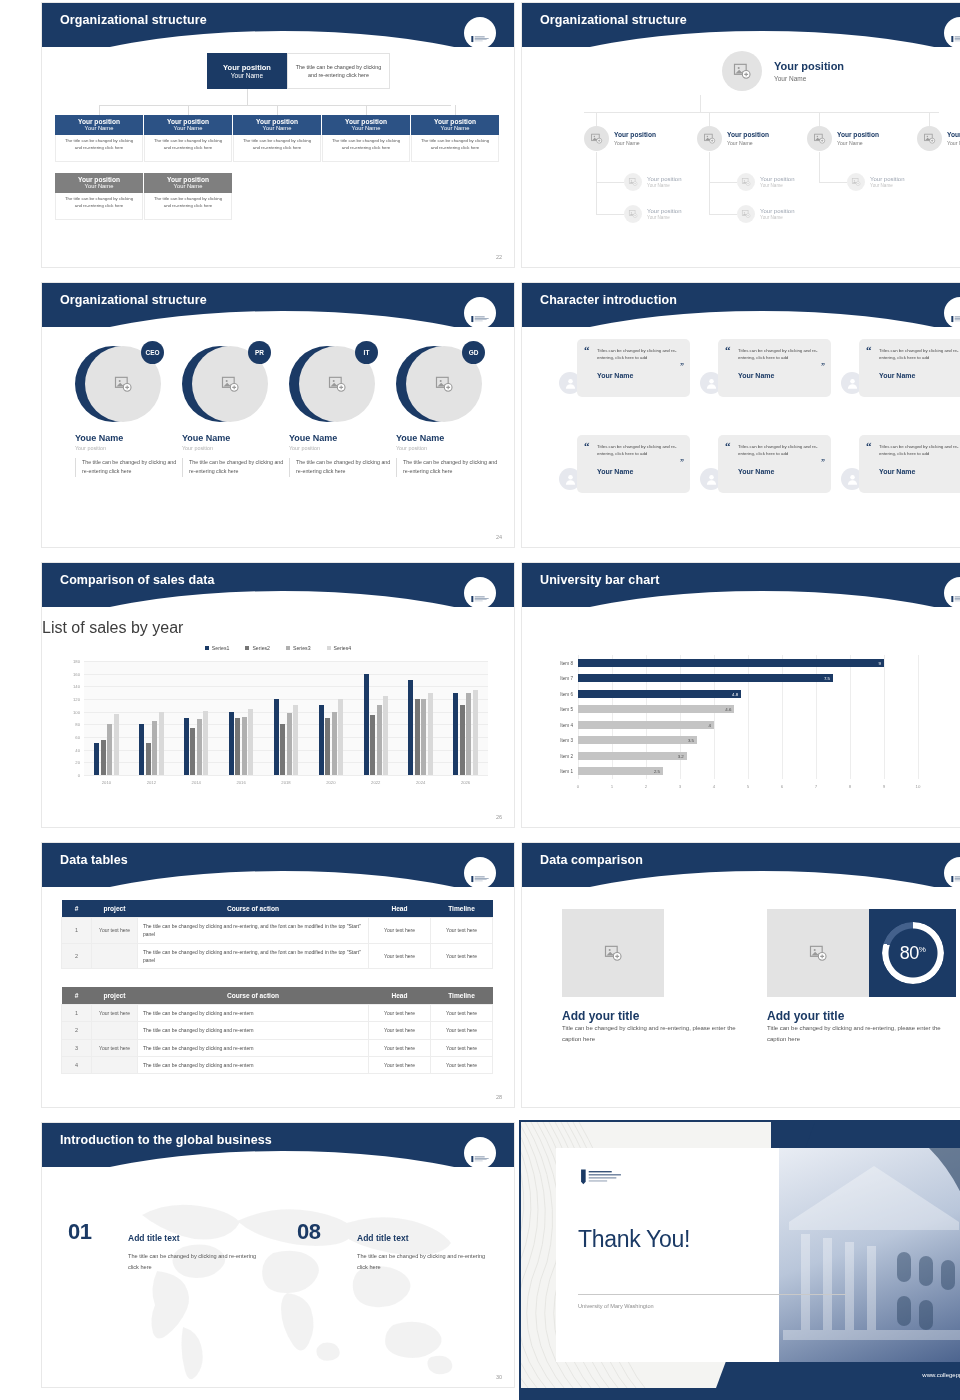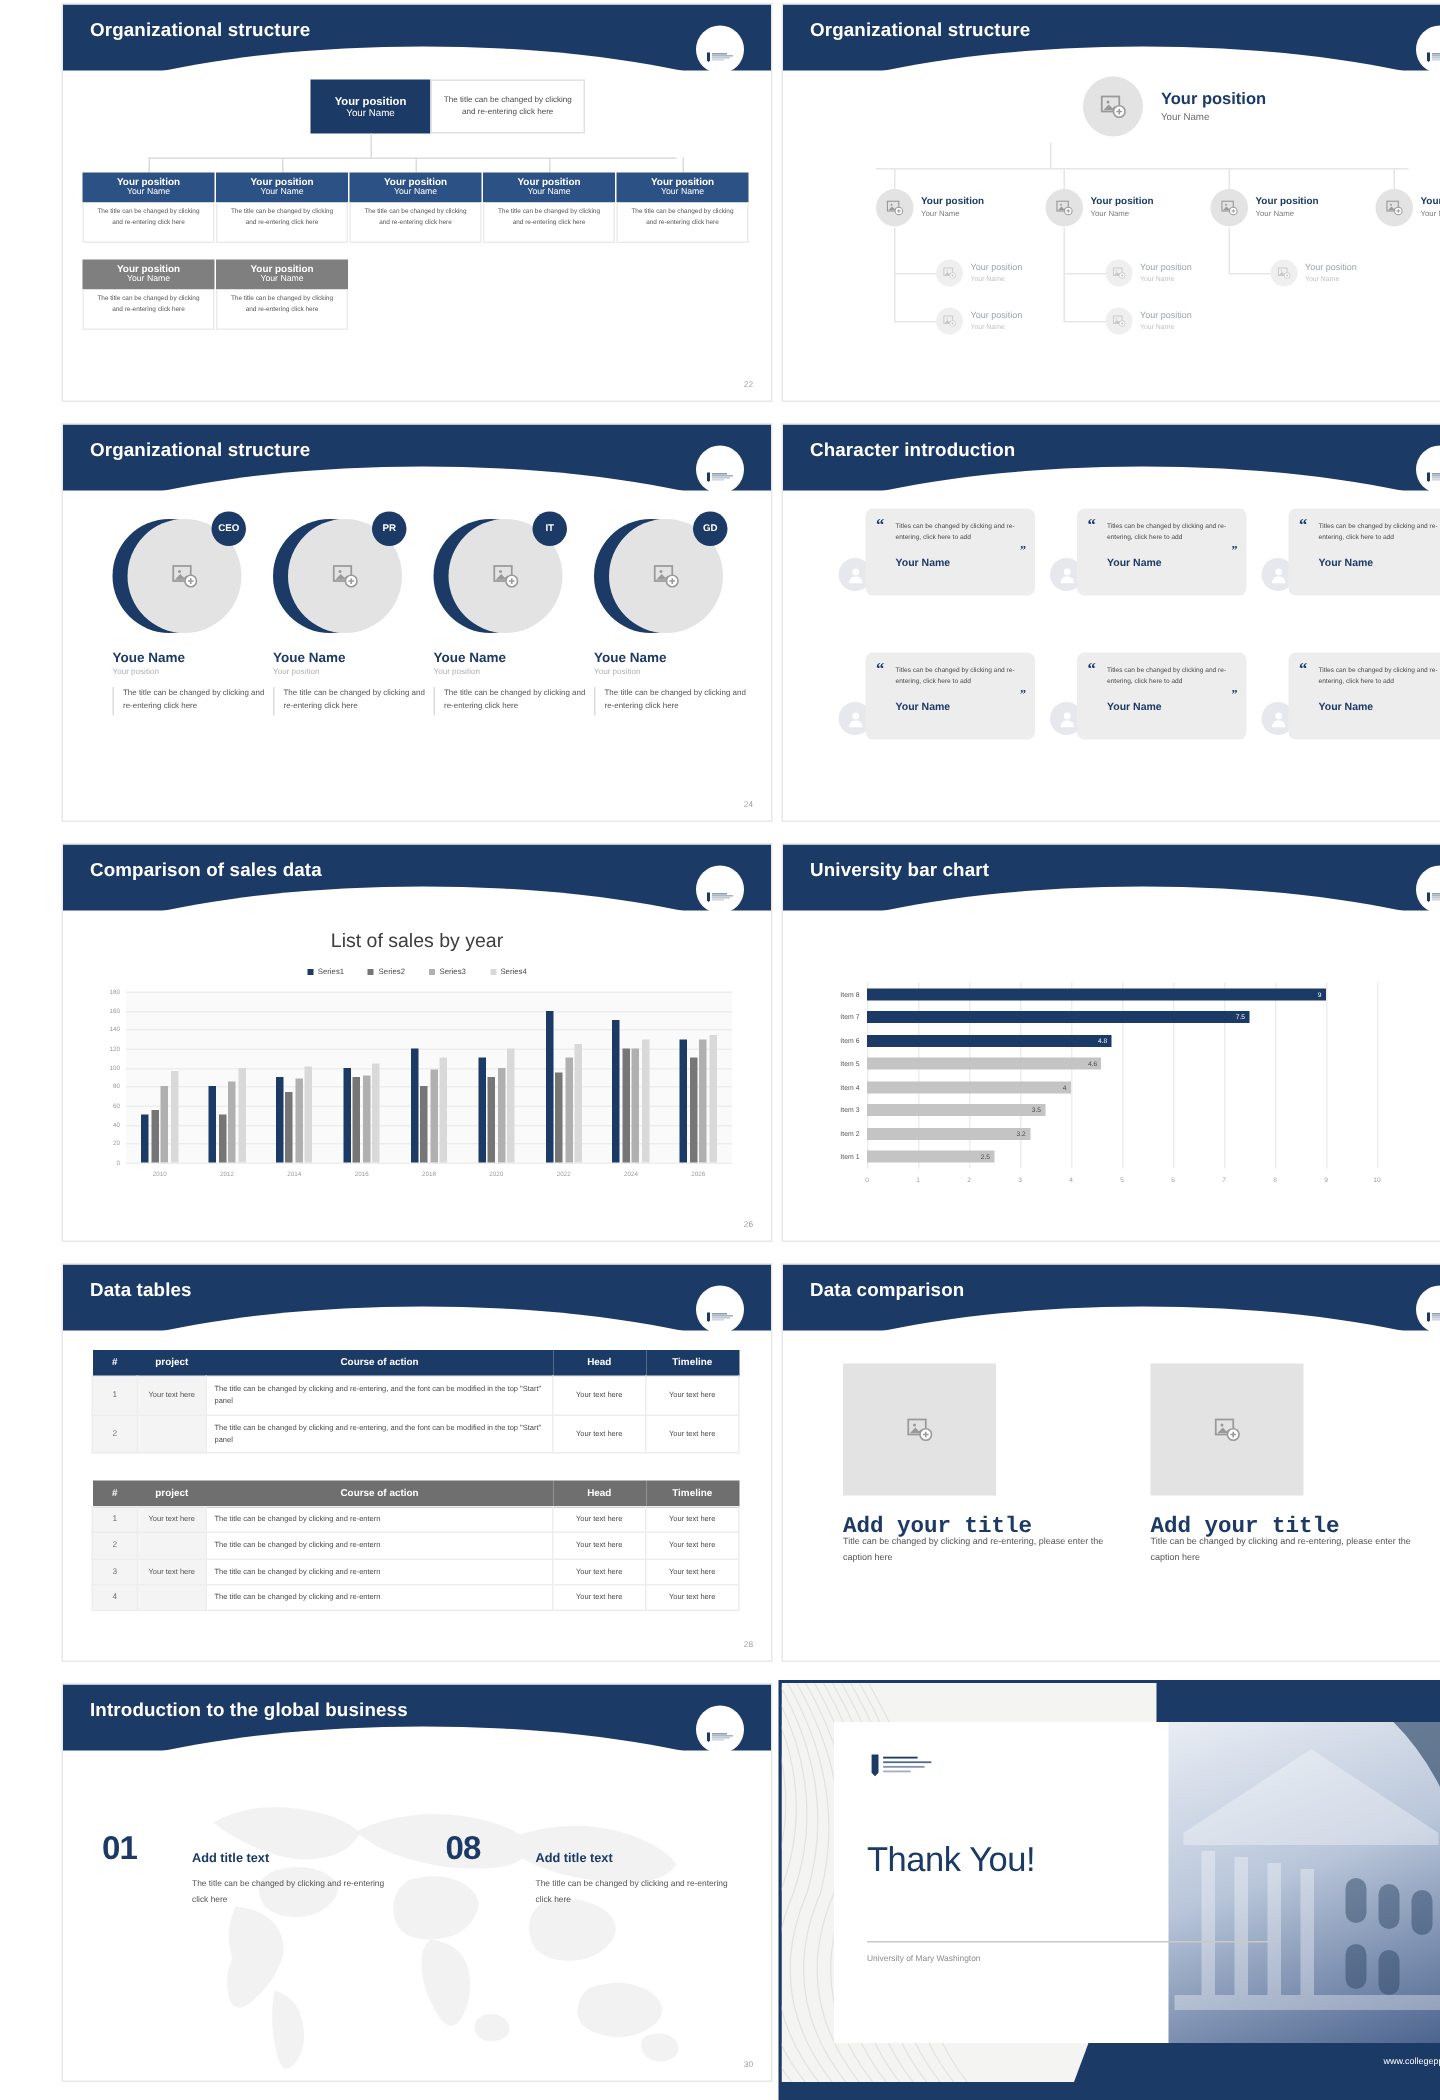--- a/index.html
+++ b/index.html
@@ -68,21 +68,21 @@
 
   
   .s25 .qcard { position:absolute; width:113px; height:58px; background:#ededed; border-radius:5px; padding:8px 9px 6px 20px; }
   .s25 .qtxt { font-size:4.4px; color:#4a4a4a; line-height:1.6; }
   .s25 .qname { font-size:7px; font-weight:bold; color:#1b3a65; margin-top:11px; }
   .s25 .qm-open { position:absolute; left:7px; top:6px; font-size:11px; color:#1b3a65; font-weight:bold; font-family:"Liberation Serif",serif; line-height:1;}
   .s25 .qm-close { position:absolute; right:6px; top:24px; font-size:8px; color:#1b3a65; font-weight:bold; font-family:"Liberation Serif",serif; line-height:1;}
   .s25 .av { position:absolute; width:22px; height:22px; border-radius:50%; background:#e6e8ee; display:flex; align-items:center; justify-content:center;}
 
   
-  .s26 .ctitle { position:absolute; left:0; right:0; top:56px; text-align:center; font-size:13px; color:#3d3d3d; }
+  .s26 .ctitle { position:absolute; left:0; right:0; top:56px; font-size:16px; color:#3d3d3d; }
   .s26 .legend { position:absolute; left:0; right:0; top:82px; display:flex; justify-content:center; gap:16px; }
   .s26 .lg { display:flex; align-items:center; gap:3px; font-size:5.2px; color:#4a4a4a; }
   .s26 .sw { width:4px; height:4px; }
   .s26 .plot { position:absolute; left:42px; top:98px; width:404px; height:114px; background:#fafafa; }
   .s26 .gl { position:absolute; left:0; right:0; height:1px; background:#ededed; }
   .s26 .ytick { position:absolute; right:100%; margin-right:4px; transform:translateY(-50%); font-size:4.2px; color:#9b9b9b; }
   .s26 .group { position:absolute; bottom:0; display:flex; align-items:flex-end; gap:1.5px; }
   .s26 .bar { width:5px; }
   .s26 .xtick { position:absolute; top:100%; margin-top:5px; transform:translateX(-50%); font-size:4.2px; color:#9b9b9b; }
 
@@ -106,21 +106,21 @@
   .s28 td.hd, .s28 td.tl { text-align:center; width:62px; }
   .s28 td.act { line-height:1.65; }
 
   
   .s29 .panel { position:absolute; top:66px; width:189px; height:88px; display:flex; }
   .s29 .imgside { width:102px; background:#e3e3e3; display:flex; align-items:center; justify-content:center; }
   .s29 .numside { flex:1; background:#1b3a65; position:relative; display:flex; align-items:center; justify-content:center; }
   .s29 .pct { position:relative; z-index:3; color:#fff; font-size:18px; font-weight:300; letter-spacing:-0.5px;}
   .s29 .pct sup { font-size:8px; font-weight:400; }
   .s29 .donut { position:absolute; left:50%; top:50%; width:62px; height:62px; transform:translate(-50%,-50%); border-radius:50%; }
-  .s29 .ptitle { position:absolute; font-size:15px; font-weight:bold; color:#1b3a65;font-family:Liberation Mono, monospace; }
+  .s29 .ptitle { position:absolute; font-size:12px; font-weight:bold; color:#1b3a65; }
   .s29 .pdesc { position:absolute; font-size:6px; color:#555; line-height:1.75; width:190px;}
 
   
   .s30 .map { position:absolute; left:45px; top:52px; width:390px; height:205px; opacity:.6; }
   .s30 .num { position:absolute; font-size:22px; font-weight:bold; color:#1b3a65; letter-spacing:-0.5px;}
   .s30 .ttl { position:absolute; font-size:8.5px; font-weight:bold; color:#1b3a65; }
   .s30 .dsc { position:absolute; font-size:5.6px; color:#555; line-height:1.95; width:140px;}
 
   
   .s31 { background:#1b3a65; }
@@ -911,20 +911,24 @@
         <div class="panel" style="left:245px">
       <div class="imgside">
             <svg width="20" height="20" viewBox="0 0 24 24">
     <rect x="3" y="4" width="14" height="12" fill="none" stroke="#9a9a9a" stroke-width="1.4"></rect>
     <circle cx="8" cy="8.3" r="1.2" fill="#9a9a9a"></circle>
     <path d="M4.2 15 L8.6 10.4 L11.6 13.4 L13.6 11.6 L15.8 15 Z" fill="#9a9a9a"></path>
     <circle cx="17" cy="16" r="4.6" fill="#fff" stroke="#9a9a9a" stroke-width="1.3"></circle>
     <path d="M17 13.7 v4.6 M14.7 16 h4.6" stroke="#9a9a9a" stroke-width="1.3"></path>
   </svg>
           </div>
+      <div class="numside">
+        <div class="donut" style="background:conic-gradient(#ffffff 0deg 288deg, #44618c 288deg 360deg); -webkit-mask:radial-gradient(circle, transparent 24px, #000 25px); mask:radial-gradient(circle, transparent 24px, #000 25px);"></div>
+        <div class="pct">80<sup>%</sup></div>
+      </div>
         </div>
         <div class="ptitle" style="left:245px;top:166px;">Add your title</div>
         <div class="pdesc" style="left:245px;top:180px;">Title can be changed by clicking and re-entering, please enter the caption here</div>
       </div>
     </div>
     <div class="slide s30">
       <div class="slide-inner">
         <div class="hdr"></div>
   <div class="hdr-curve"></div>
   <div class="hdr-logo">

